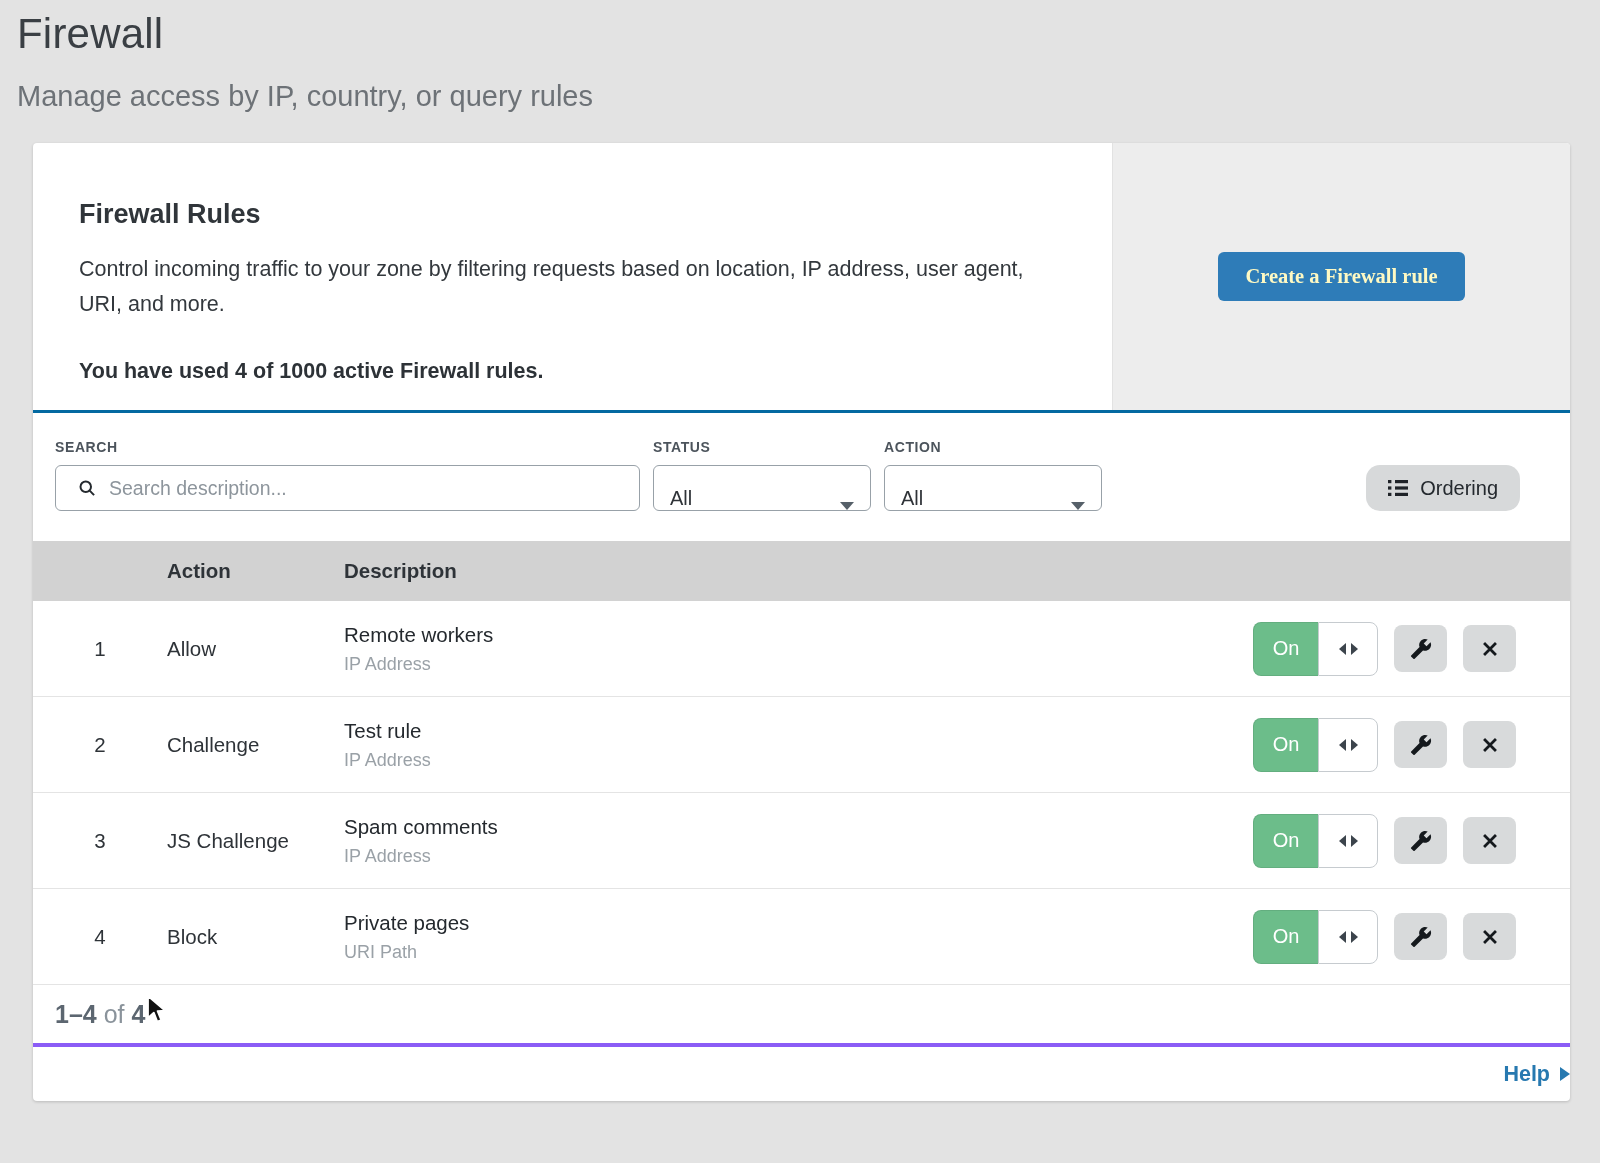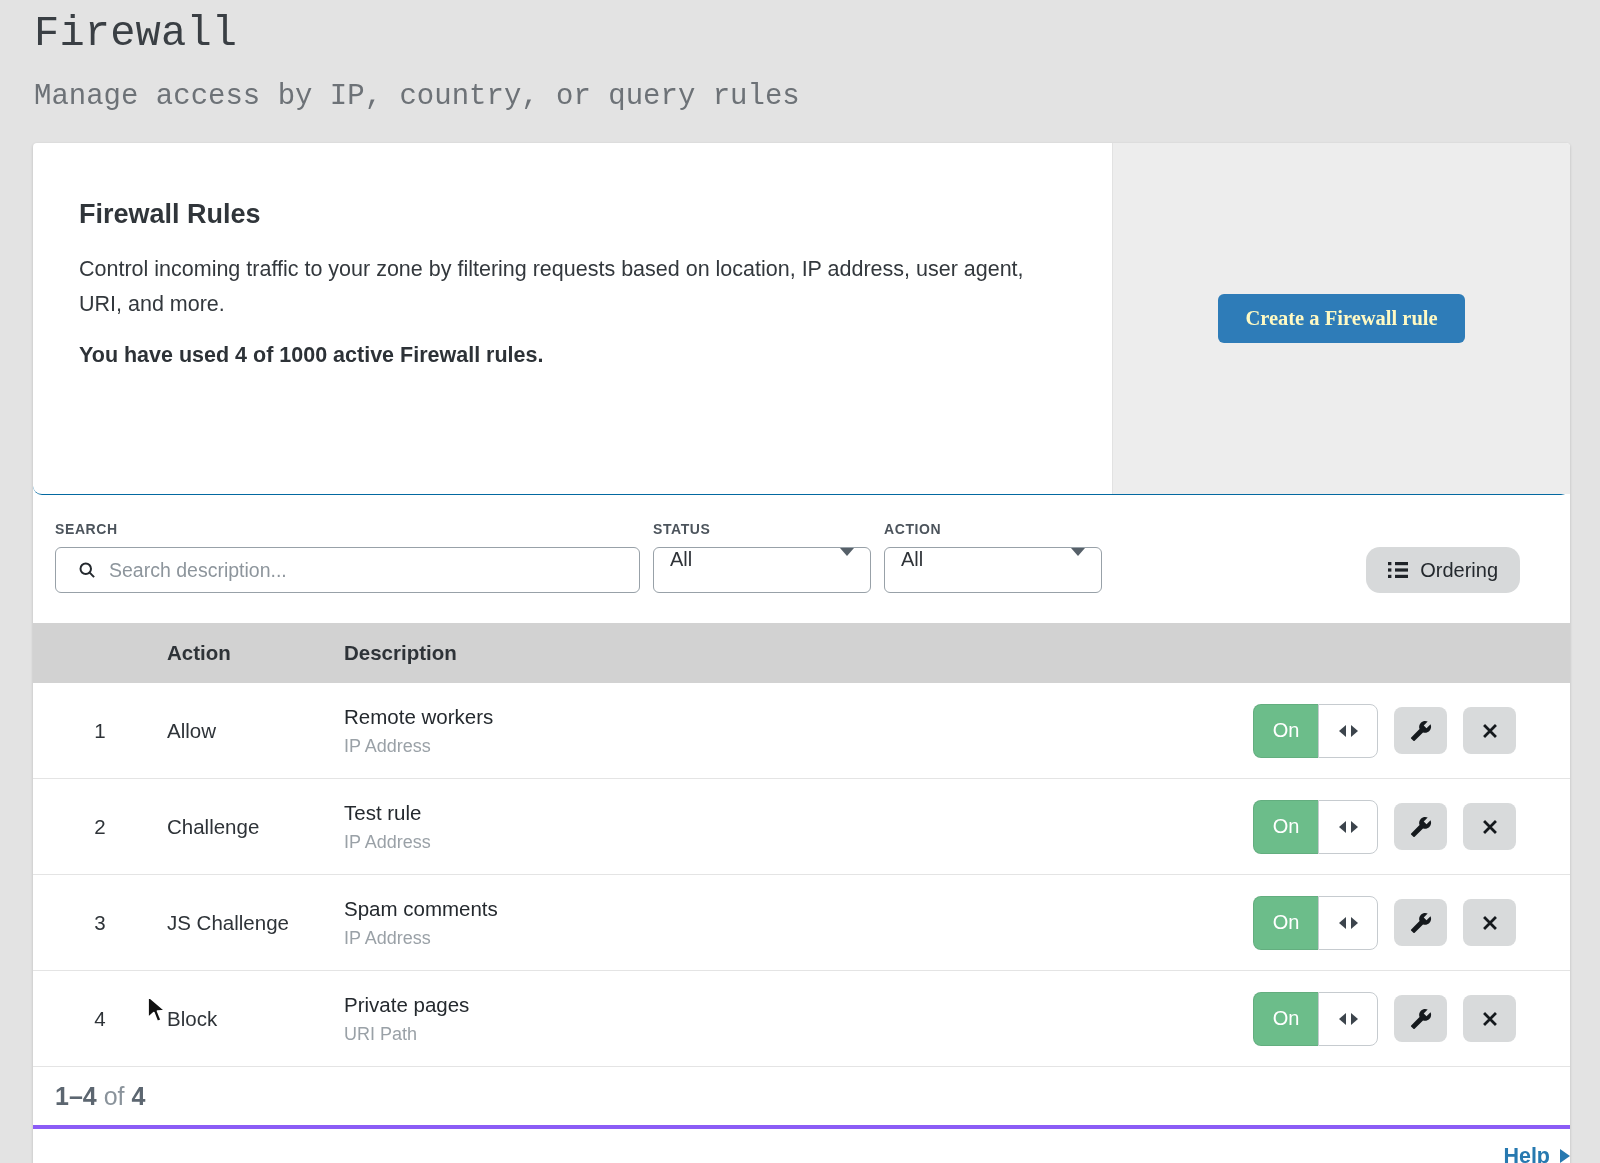--- a/index.html
+++ b/index.html
@@ -5,37 +5,37 @@
   * { box-sizing: border-box; }
   html,body { margin:0; padding:0; }
   body {
     width:1600px; height:1163px;
     background:#e3e3e3;
     font-family:"Liberation Sans", sans-serif;
     position:relative;
     overflow:hidden;
   }
   
-  .page-header { padding:8px 0 0 34px;font-family:Liberation Mono, monospace; }
+  .page-header { padding:8px 0 0 17px; }
   .page-title { font-size:42px; font-weight:500; color:#3a3f44; margin:2px 0 0; letter-spacing:.2px; }
   .page-subtitle { font-size:29px; color:#6d7277; margin-top:22px; font-weight:400; }
 
   
   .card {
     position:absolute; left:33px; top:143px; width:1537px;
     background:#fff; border-radius:4px;
     box-shadow:0 1px 3px rgba(0,0,0,.18);
   }
 
   
-  .card-top { display:flex; height:352px; border-bottom:1px solid #0369a1;border-radius:9px; }
+  .card-top { display:flex; height:270px; border-bottom:3px solid #0369a1; }
   .card-top-left { flex:1; padding:42px 60px 0 46px; }
   .card-title { font-size:27px; font-weight:700; color:#30353a; margin:14px 0 0; }
   .card-desc { font-size:21.5px; color:#33383d; line-height:1.65; margin:22px 0 0; max-width:960px; }
-  .usage { font-size:21.5px; font-weight:700; color:#2d3237; margin:20px 0 0; }
+  .usage { font-size:21.5px; font-weight:700; color:#2d3237; margin:36px 0 0; }
   .card-top-right {
     width:458px; background:#ededed; border-left:1px solid #e2e2e2;
     border-radius:0 4px 0 0;
     display:flex; align-items:center; justify-content:center;
   }
   .btn-primary {
     background:var(--color-accent-blue,#2e7cb8); color:#fef9c3;
     font-size:20.5px; font-weight:600; font-family:Liberation Serif, serif;
     border:none; border-radius:6px; padding:13px 27px; cursor:pointer;
   }
@@ -50,21 +50,21 @@
     display:flex; align-items:center; gap:10px; padding:0 21px;
   }
   .search-box input {
     border:none; outline:none; flex:1; background:transparent;
     font-size:19.5px; font-family:inherit; color:#333;
   }
   .search-box input::placeholder { color:#8d959c; }
   .select {
     width:218px; height:46px; background:#fff;
     border:1px solid #98a1a8; border-radius:6px;
-    display:flex; align-items:flex-start; justify-content:space-between;
+    display:flex; align-items:flex-end; justify-content:space-between;
     padding:0 16px; font-size:20px; color:#2f3338; cursor:pointer;
   }
   .caret-down { width:0; height:0; border-left:7px solid transparent; border-right:7px solid transparent; border-top:8px solid #566069; }
   .ordering-btn {
     margin-left:auto; height:46px; padding:0 22px;
     background:#d7d9da; border:none; border-radius:14px;
     display:flex; align-items:center; gap:12px;
     font-size:20px; color:#24292e; font-family:inherit; cursor:pointer;
   }
 

